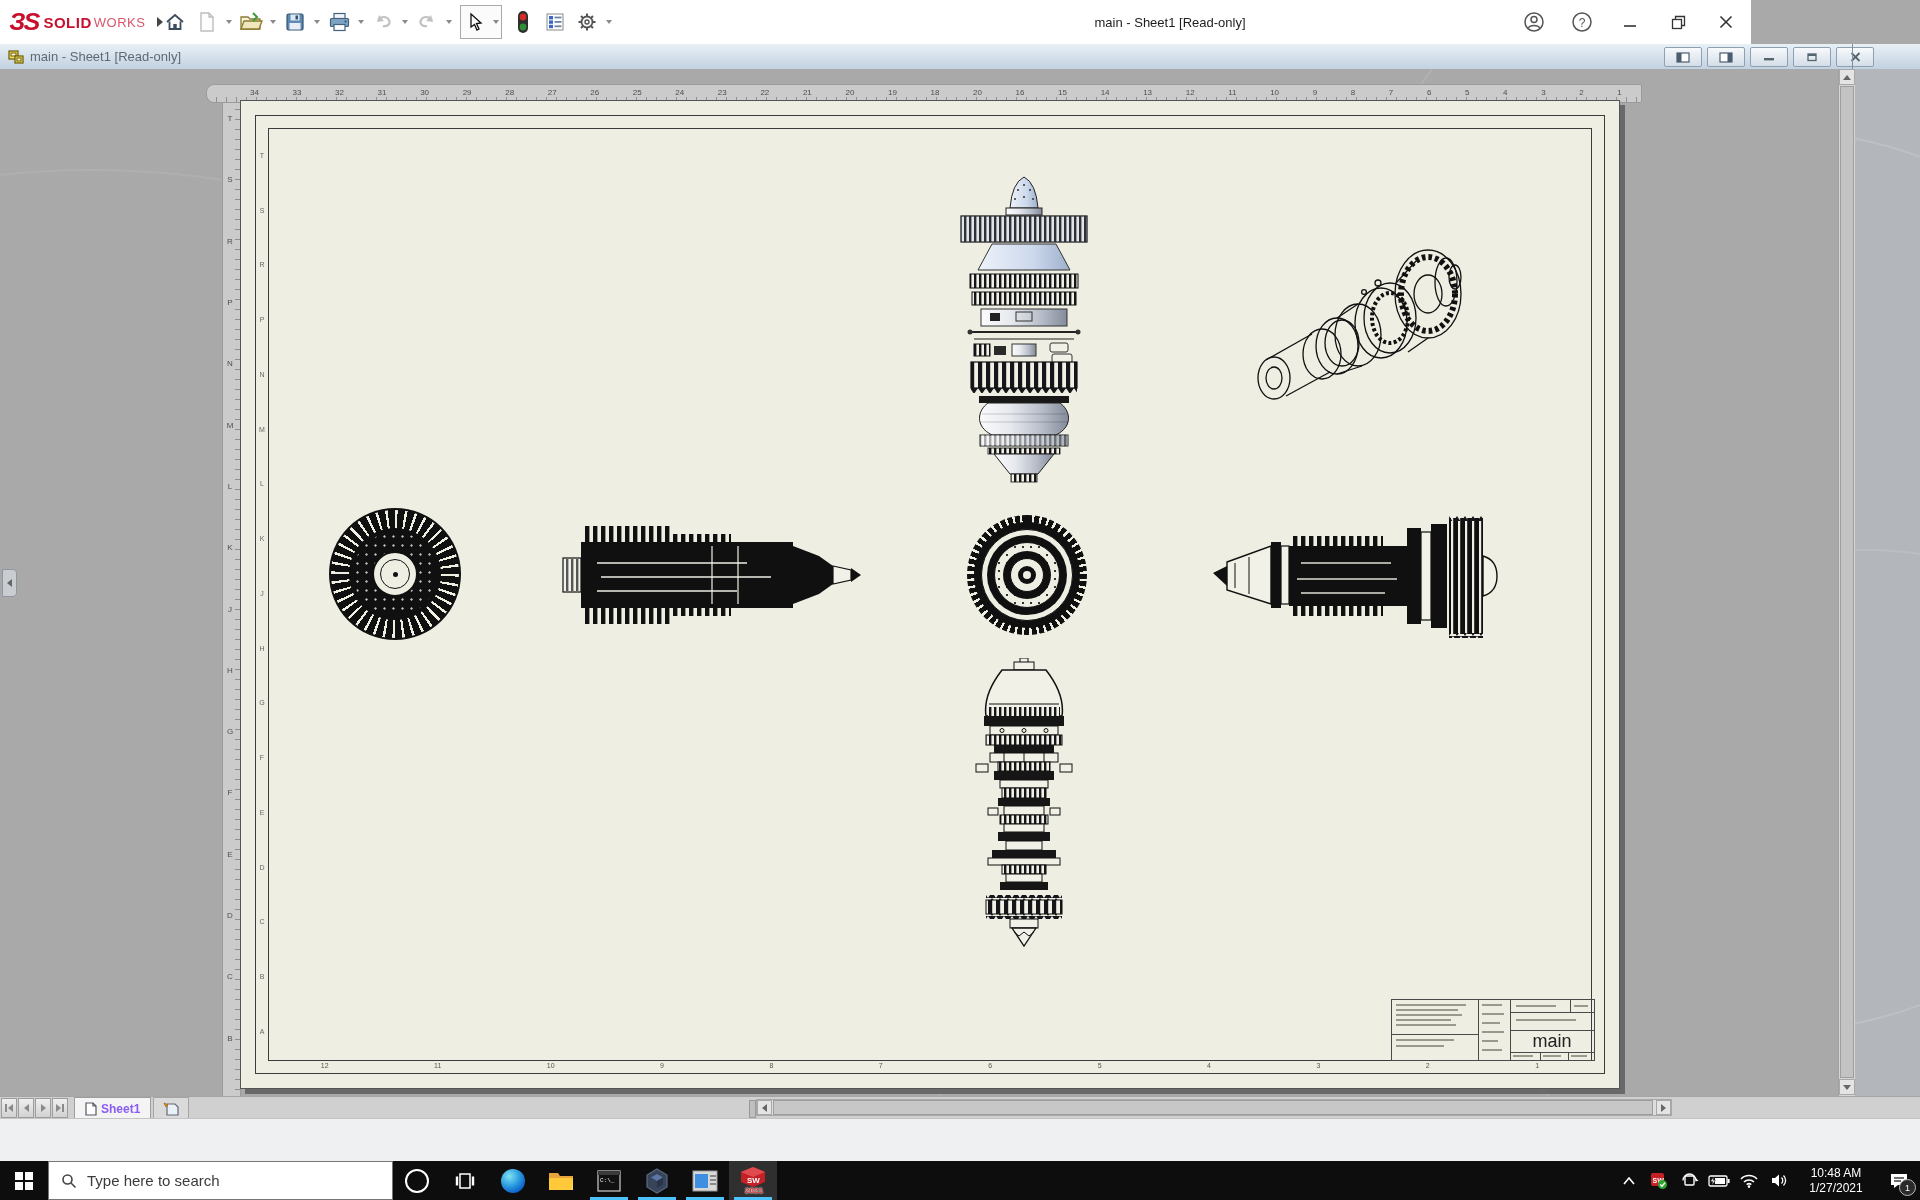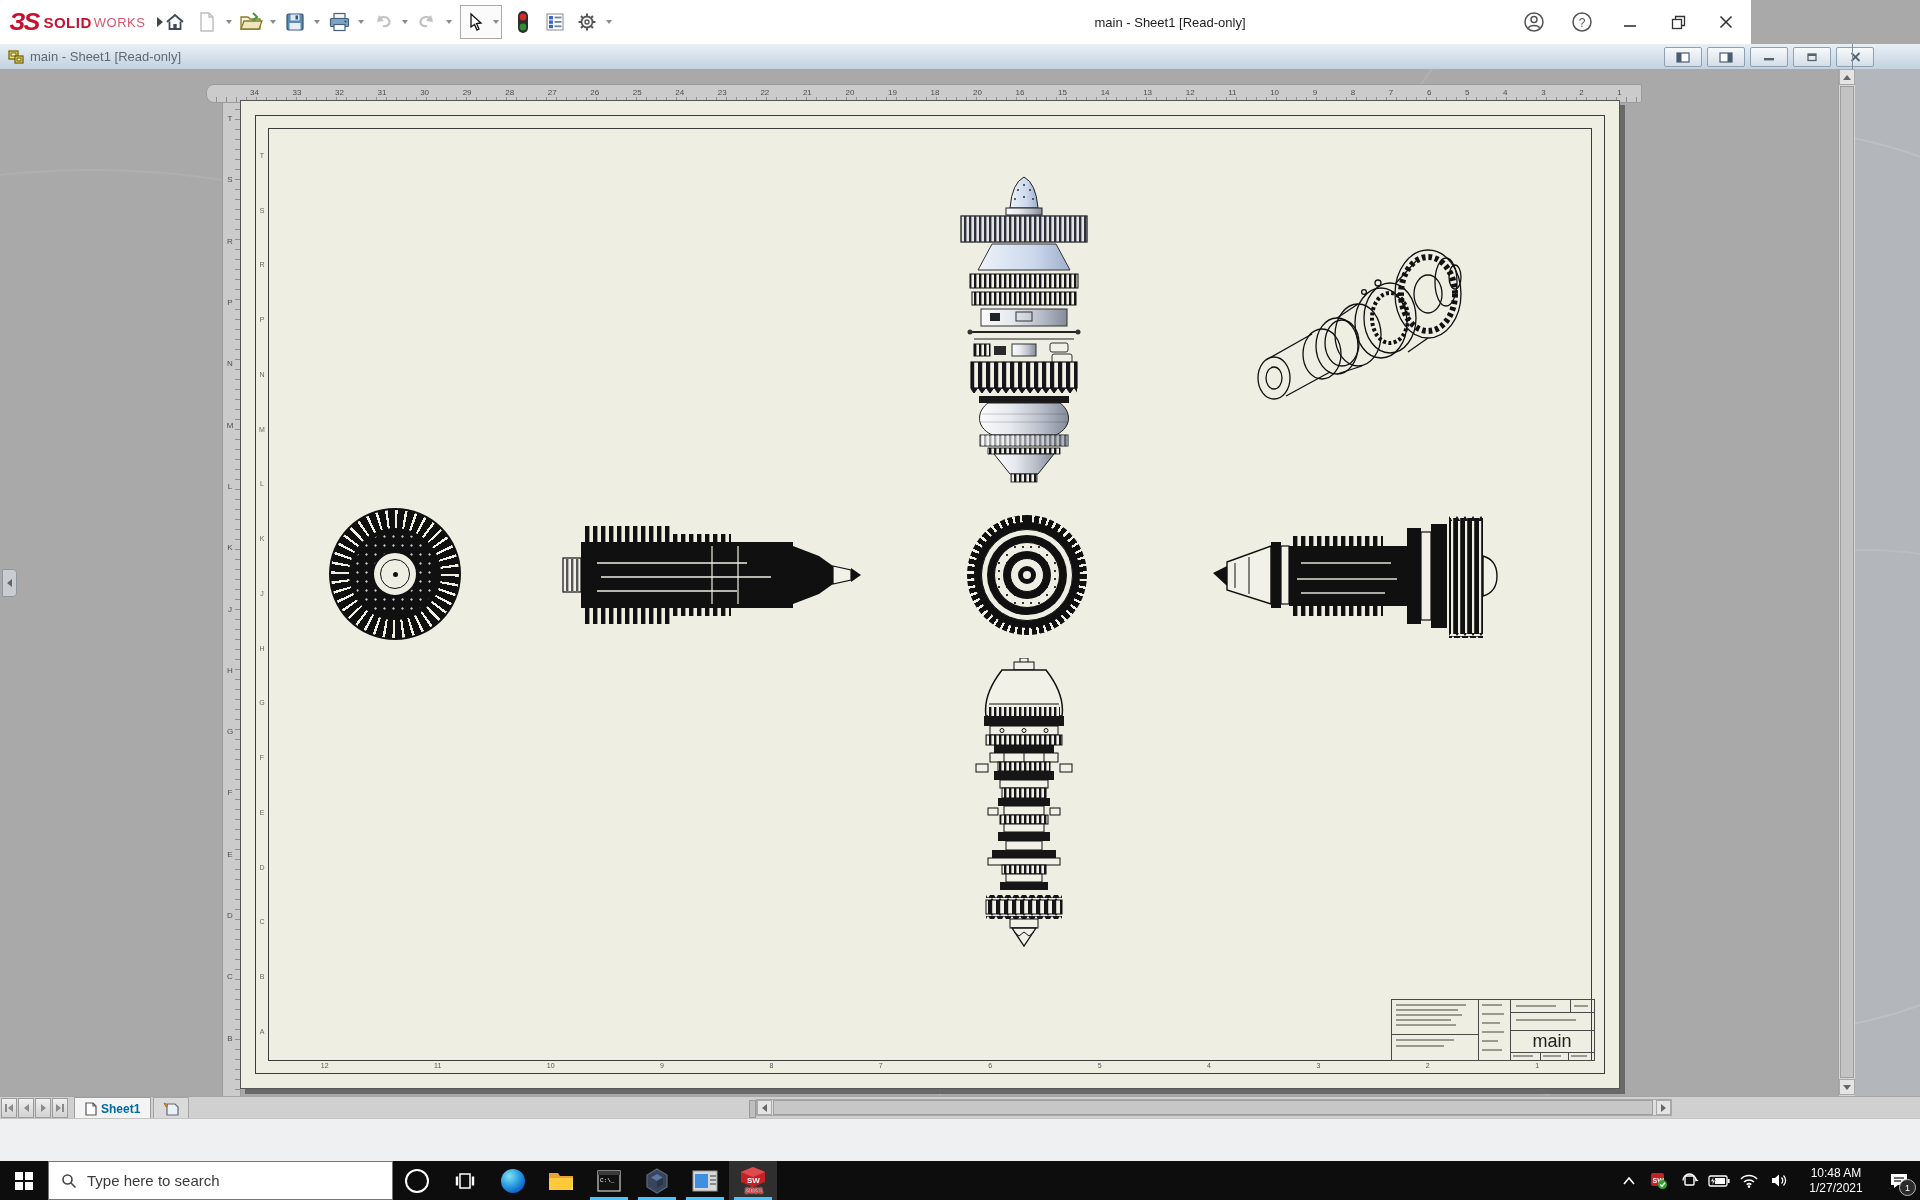--- a/index.html
+++ b/index.html
@@ -64,21 +64,21 @@
   #vscroll{left:1838px;top:0px;width:16px;height:1027px;background:#d6d6d6;border-left:1px solid #a2a2a2;}
   .sbtn{position:absolute;left:0;width:16px;height:16px;background:#e4e4e4;border:1px solid #a8a8a8;box-sizing:border-box;
         display:flex;align-items:center;justify-content:center;}
   #vthumb{position:absolute;left:1px;top:17px;width:14px;height:992px;background:#c3c3c3;border:1px solid #9e9e9e;box-sizing:border-box;}
   #rightstrip{left:1855px;top:0;width:65px;height:1027px;background:#b3b7bb;overflow:hidden;}
   
   #tabbar{left:0;top:1096px;width:1920px;height:22px;background:#d0d0d0;border-top:1px solid #a5a5a5;display:flex;align-items:stretch;}
   .navbtn{width:16px;height:20px;margin-top:1px;background:linear-gradient(#efefef,#d2d2d2);border:1px solid #9d9d9d;
           display:flex;align-items:center;justify-content:center;margin-left:1px;box-sizing:border-box;}
   #sheet-tab{margin-left:6px;padding:0 10px;background:#f4f4f4;border:1px solid #9d9d9d;border-bottom:none;
-             display:flex;align-items:center;gap:4px;font-size:12px;font-weight:bold;color:#0369a1;}
+             display:flex;align-items:center;gap:4px;font-size:12px;font-weight:bold;color:#8b5cf6;}
   #addsheet-tab{width:34px;background:#dadada;border:1px solid #a5a5a5;border-bottom:none;margin-left:2px;
                 display:flex;align-items:center;justify-content:center;}
   #tab-spacer{flex:0 0 560px;}
   #splitter{width:5px;height:16px;margin-top:3px;background:#bfbfbf;border:1px solid #999;}
   #hscroll{position:relative;width:916px;margin-top:2px;height:17px;background:#dedede;border:1px solid #a8a8a8;box-sizing:border-box;}
   #hthumb{position:absolute;left:16px;top:0;width:880px;height:15px;background:#c7c7c7;border:1px solid #9e9e9e;box-sizing:border-box;}
   .tri{width:0;height:0;}
   .tri-l{border-right:5px solid #666;border-top:4px solid transparent;border-bottom:4px solid transparent;}
   .tri-r{border-left:5px solid #666;border-top:4px solid transparent;border-bottom:4px solid transparent;}
   .tri-u{border-bottom:5px solid #666;border-left:4px solid transparent;border-right:4px solid transparent;}

